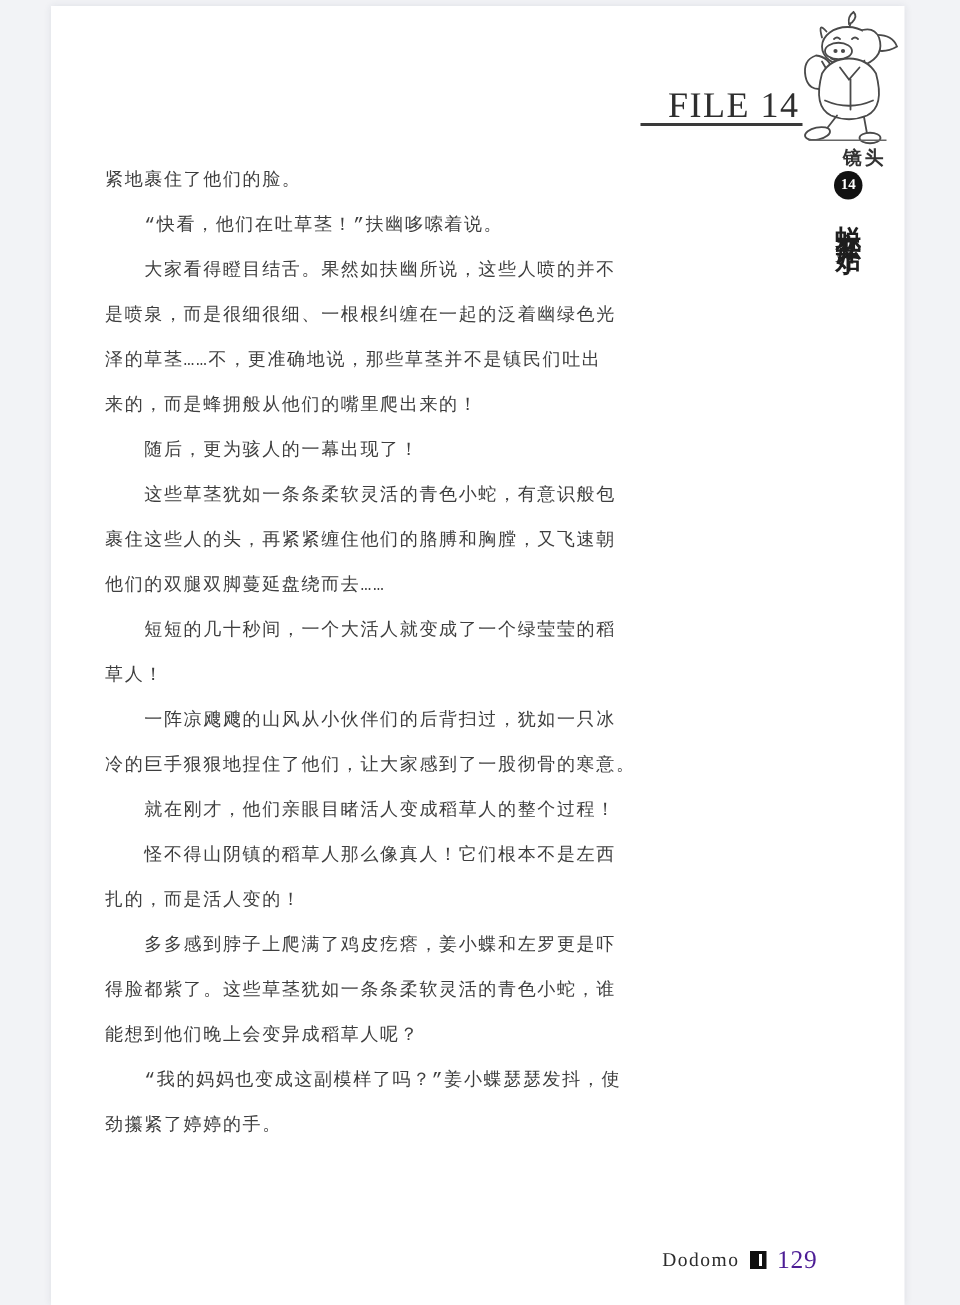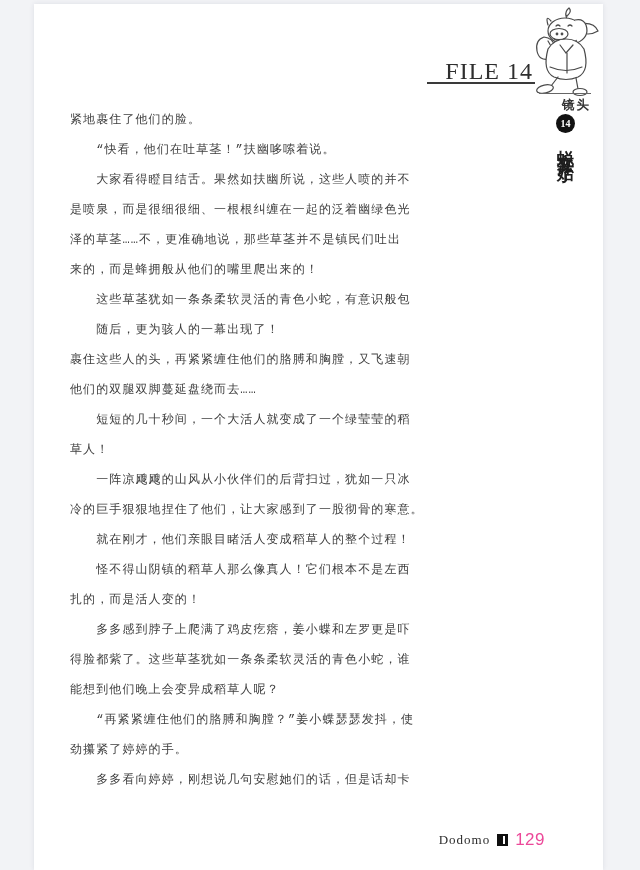--- a/index.html
+++ b/index.html
@@ -74,21 +74,21 @@
   }
   .brand-logo {
     width:11px; height:12px; background:#101010;
     position:relative;
   }
   .brand-logo::after {
     content:""; position:absolute; left:6px; top:2px;
     width:2px; height:8px; background:#ffffff;
   }
   .page-number {
-    font-size:17px; color:#ec4899; letter-spacing:0.5px;
+    font-size:17px; color:#4c1d95; letter-spacing:0.5px;font-family:Liberation Serif, serif;
   }
 </style>
 </head>
 <body>
 
 <div class="page">
 
   <div class="file-label">FILE 14</div>
   <div class="file-underline"></div>
 
@@ -133,37 +133,36 @@
   <div class="chapter-badge">14</div>
   <div class="chapter-title">蜕变开始了</div>
 
   <div class="body-text">
       <div class="bline">紧地裹住了他们的脸。</div>
       <div class="bline">　　“快看，他们在吐草茎！”扶幽哆嗦着说。</div>
       <div class="bline">　　大家看得瞪目结舌。果然如扶幽所说，这些人喷的并不</div>
       <div class="bline">是喷泉，而是很细很细、一根根纠缠在一起的泛着幽绿色光</div>
       <div class="bline">泽的草茎……不，更准确地说，那些草茎并不是镇民们吐出</div>
       <div class="bline">来的，而是蜂拥般从他们的嘴里爬出来的！</div>
+      <div class="bline">　　随后，更为骇人的一幕出现了！</div>
       <div class="bline">　　这些草茎犹如一条条柔软灵活的青色小蛇，有意识般包</div>
-      <div class="bline">　　随后，更为骇人的一幕出现了！</div>
       <div class="bline">裹住这些人的头，再紧紧缠住他们的胳膊和胸膛，又飞速朝</div>
       <div class="bline">他们的双腿双脚蔓延盘绕而去……</div>
       <div class="bline">　　短短的几十秒间，一个大活人就变成了一个绿莹莹的稻</div>
       <div class="bline">草人！</div>
       <div class="bline">　　一阵凉飕飕的山风从小伙伴们的后背扫过，犹如一只冰</div>
       <div class="bline">冷的巨手狠狠地捏住了他们，让大家感到了一股彻骨的寒意。</div>
       <div class="bline">　　就在刚才，他们亲眼目睹活人变成稻草人的整个过程！</div>
       <div class="bline">　　怪不得山阴镇的稻草人那么像真人！它们根本不是左西</div>
       <div class="bline">扎的，而是活人变的！</div>
       <div class="bline">　　多多感到脖子上爬满了鸡皮疙瘩，姜小蝶和左罗更是吓</div>
       <div class="bline">得脸都紫了。这些草茎犹如一条条柔软灵活的青色小蛇，谁</div>
       <div class="bline">能想到他们晚上会变异成稻草人呢？</div>
-      <div class="bline">　　“再紧紧缠住他们的胳膊和胸膛？”姜小蝶瑟瑟发抖，使</div>
+      <div class="bline">　　“我的妈妈也变成这副模样了吗？”姜小蝶瑟瑟发抖，使</div>
       <div class="bline">劲攥紧了婷婷的手。</div>
-      <div class="bline">　　多多看向婷婷，刚想说几句安慰她们的话，但是话却卡</div>
     </div>
 
   <div class="footer">
     <span class="brand">Dodomo</span>
     <span class="brand-logo"></span>
     <span class="page-number">129</span>
   </div>
 
 </div>
 

